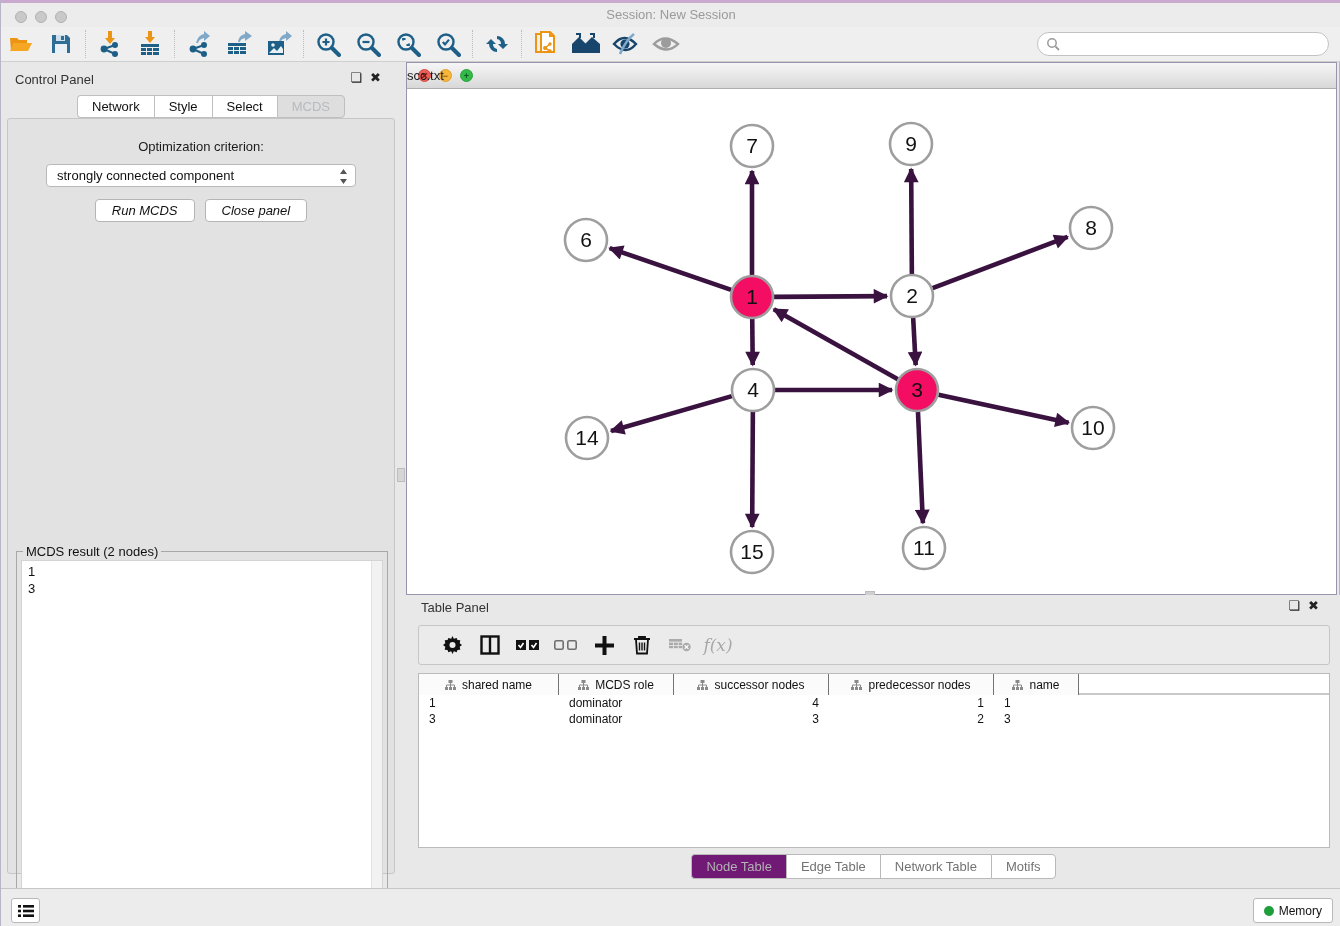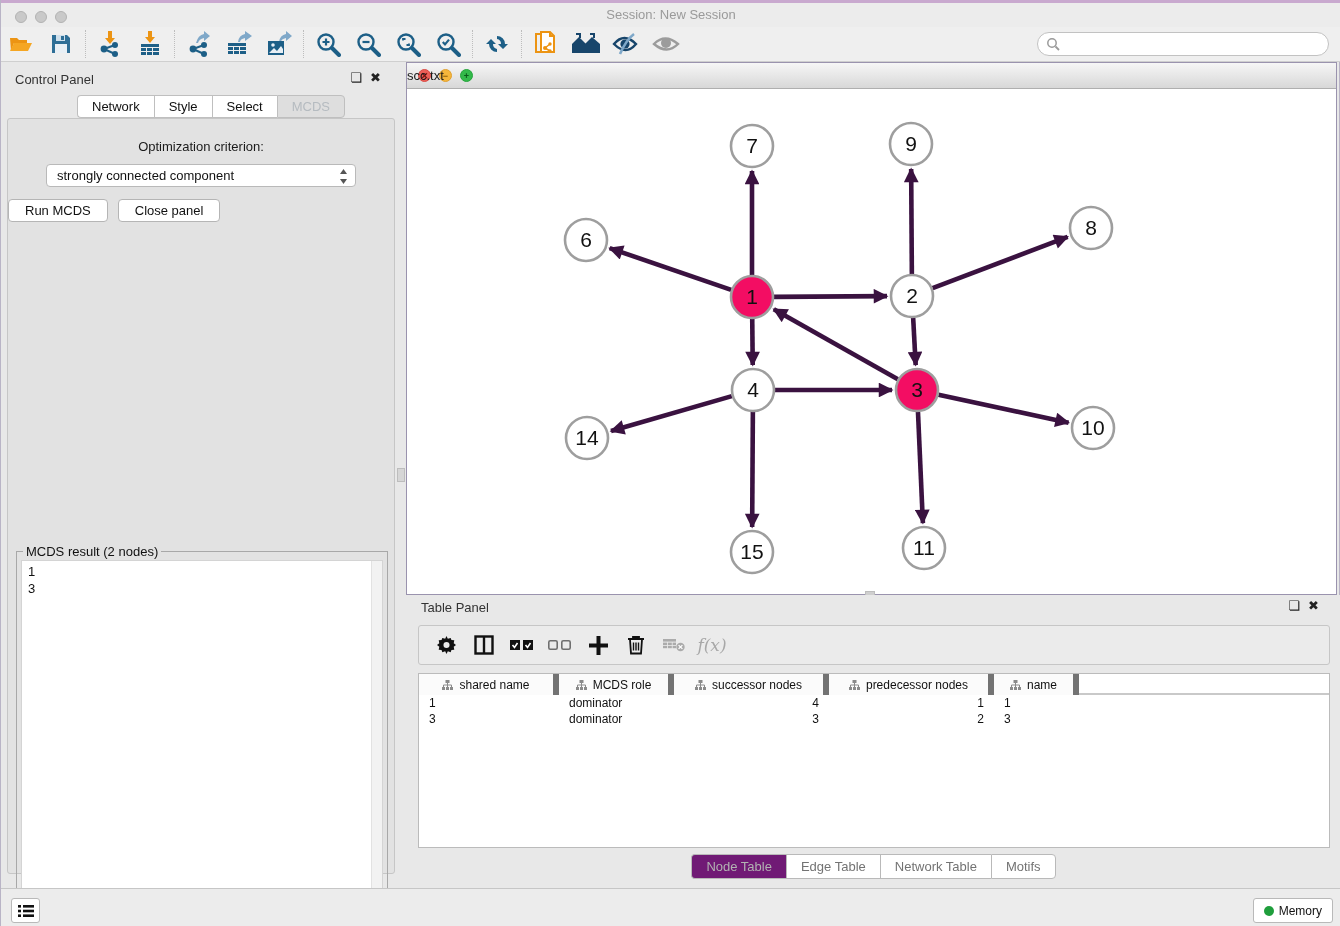--- a/index.html
+++ b/index.html
@@ -21,21 +21,21 @@
   .cp-winbtns { position:absolute; right:12px; top:8px; font-size:13px; color:#222; letter-spacing:8px; }
   .cp-tabs { position:absolute; left:76px; top:33px; display:flex; height:23px; }
   .tab { padding:3px 14px; font-size:13px; background:#fff; border:1px solid #BFBFBF; border-right:none; color:#111; line-height:16px; }
   .tab:first-child { border-radius:4px 0 0 4px; }
   .tab:last-child { border-right:1px solid #BFBFBF; border-radius:0 4px 4px 0; }
   .tab.active { background:#DEDEDE; color:#B5BBC0; }
   .cp-body { position:absolute; left:6px; top:56px; width:388px; height:756px; background:#E2E2E2; border:1px solid #C6C6C6; border-radius:3px; }
   .opt-label { margin-top:20px; text-align:center; font-size:13px; color:#1a1a1a; }
   .selectbox { position:relative; margin:10px auto 0; width:310px; height:23px; background:#fff; border:1px solid #B9B9B9; border-radius:4px; font-size:13px; line-height:21px; padding-left:10px; color:#111; }
   .selectbox .chevrons { position:absolute; right:7px; top:3px; width:9px; }
-  .btn-row { margin-top:12px; display:flex; gap:10px; }
+  .btn-row { margin-top:12px; display:flex; justify-content:center; gap:10px;font-style:italic; }
   .btn { height:23px; padding:0 16px; background:#fff; border:1px solid #B5B5B5; border-radius:4px; font-size:13px; color:#111; line-height:21px; }
   .fieldset { position:absolute; left:8px; top:432px; width:372px; height:378px; border:1px solid #A8A8A8; }
   .fieldset .legend { position:absolute; left:6px; top:-8px; background:#E2E2E2; padding:0 3px; font-size:13px; color:#111; }
   .result-area { position:absolute; left:4px; top:8px; right:4px; bottom:4px; background:#fff; border:1px solid #D4D4D4; font-size:13px; color:#111; padding:2px 6px; white-space:pre; line-height:17px; }
   .result-scroll { position:absolute; right:0; top:0; bottom:0; width:11px; background:#F2F2F2; border-left:1px solid #E2E2E2; }
 
   
   .v-divider-handle { position:absolute; left:396px; top:468px; width:8px; height:14px; background:#D6D6D6; border:1px solid #BDBDBD; }
 
   
@@ -46,27 +46,27 @@
   .tl.red { background:#EC5F58; border:1px solid #D94A43; color:#7E1510; }
   .tl.yellow { background:#F5B63B; border:1px solid #E0A030; color:#8A5D07; }
   .tl.green { background:#33B94A; border:1px solid #26A53C; color:#0B5B1B; }
   .net-canvas { position:absolute; left:0; top:26px; width:929px; height:505px; background:#fff; }
   .grab-handle { position:absolute; left:458px; bottom:-4px; width:10px; height:7px; background:#CFCFCF; border:1px solid #BDBDBD; }
 
   
   .table-panel { position:absolute; left:405px; top:595px; width:935px; height:293px; background:#E8E8E8; }
   .tp-title { position:absolute; left:15px; top:5px; font-size:13px; color:#333; }
   .tp-winbtns { position:absolute; right:14px; top:3px; font-size:13px; color:#222; letter-spacing:8px; }
-  .tp-toolbar { position:absolute; left:12px; top:30px; width:912px; height:40px; background:#EBEBEB; border:1px solid #C6C6C6; border-radius:3px; display:flex; align-items:center; padding-left:11px; gap:6px; }
+  .tp-toolbar { position:absolute; left:12px; top:30px; width:912px; height:40px; background:#EBEBEB; border:1px solid #C6C6C6; border-radius:3px; display:flex; align-items:center; padding-left:17px; gap:6px; }
   .tpi { width:32px; height:30px; display:flex; align-items:center; justify-content:center; font-size:18px; color:#111; }
   .tpi.disabled { color:#ABABAB; }
   .fx { font-family:"DejaVu Serif", serif; font-style:italic; font-size:17px; color:#A8A8A8; }
   .tp-table { position:absolute; left:12px; top:78px; width:912px; height:175px; background:#fff; border:1px solid #BBB; overflow:hidden; }
   .tp-thead { display:flex; height:21px; border-bottom:2px solid #C9C9C9; }
-  .th { display:flex; align-items:center; gap:6px; justify-content:center; font-size:12px; color:#111; background:#FBFBFB; border-right:6px solid #737373; height:21px; }
+  .th { display:flex; align-items:center; gap:6px; justify-content:center; font-size:12px; color:#111; background:#FBFBFB; border-right:1px solid #737373; height:21px; }
   .tr { display:flex; height:16px; font-size:12px; color:#111; }
   .td { padding:0 10px; line-height:16px; white-space:nowrap; overflow:hidden; }
   .tp-tabs { position:absolute; left:0; right:0; bottom:9px; display:flex; justify-content:center; }
   .btab { padding:4px 14px; font-size:13px; background:#fff; border:1px solid #B9B9B9; border-right:none; color:#737373; }
   .btab:first-child { border-radius:4px 0 0 4px; }
   .btab:last-child { border-right:1px solid #B9B9B9; border-radius:0 4px 4px 0; }
   .btab.active { background:#701a75; color:#B2B2B2; }
 
   
   .statusbar { position:absolute; left:0; top:888px; width:1340px; height:38px; background:#ECECEC; border-top:1px solid #C6C6C6; }

